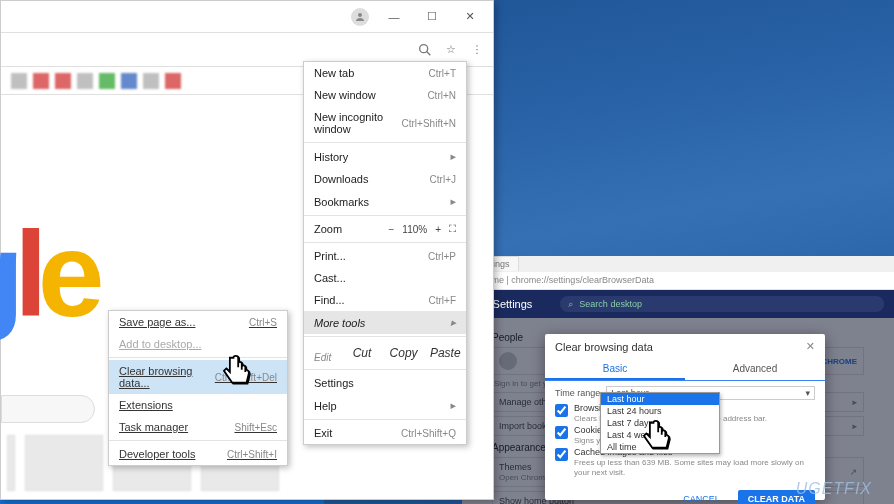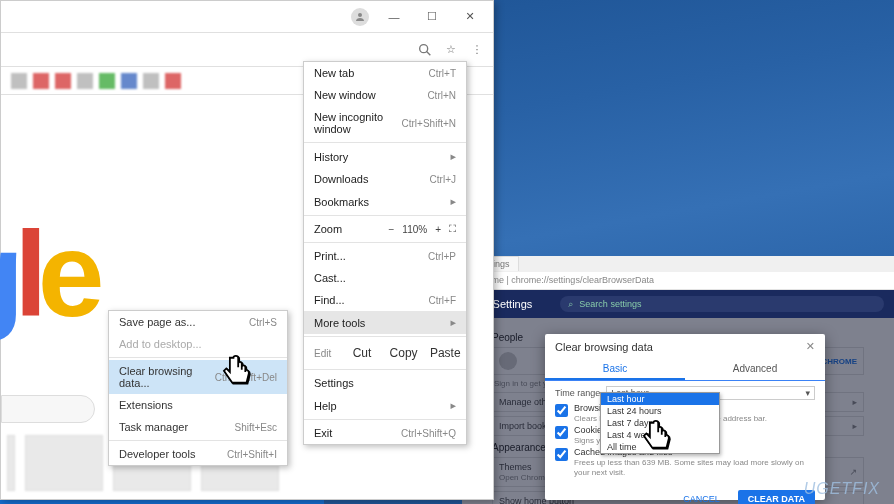--- a/index.html
+++ b/index.html
@@ -52,38 +52,38 @@
   .taskbarclip { position:absolute; left:0; bottom:0; width:324px; height:10px; background:#156ed0;}
 
   
   .main-menu {
     position:absolute; right:26px; top:60px;
     width:164px; background:#fff; border:1px solid #ccc;
     box-shadow:2px 2px 6px rgba(0,0,0,.25);
     z-index:5;
   }
   .mm-row { display:flex; align-items:center; justify-content:space-between; padding:5px 10px; font-size:11px; color:#222;}
-  .mm-row.hover { background:#e6e6e6;}
+  .mm-row.hover { background:#e6e6e6;font-style:italic;}
   .mm-short { color:#888; font-size:10px;}
   .mm-sep { height:1px; background:#e3e3e3; margin:2px 0;}
   .mm-arrow { color:#888;}
   .mm-zoom { display:flex; align-items:center; gap:8px; }
   .mm-zoom span{font-size:10px; color:#444;}
-  .mm-editrow { display:flex; gap:0; align-items:center; padding:4px 0;}
+  .mm-editrow { display:flex; gap:0; align-items:flex-end; padding:4px 0;font-style:italic;}
   .mm-editrow .lbl{ padding:0 10px; color:#888; font-size:10px;}
   .mm-editrow .btn{ flex:1; text-align:center; font-size:12px; color:#333; padding:3px 0;}
 
   
   .submenu {
     position:absolute; left:108px; top:310px;
     width:180px; background:#fff; border:1px solid #ccc;
     box-shadow:2px 2px 6px rgba(0,0,0,.25);
     z-index:6;
   }
-  .sm-row { display:flex; align-items:center; justify-content:space-between; padding:5px 10px; font-size:11px;}
+  .sm-row { display:flex; align-items:center; justify-content:space-between; padding:5px 10px; font-size:11px;text-decoration:underline;}
   .sm-row.disabled { color:#aaa;}
   .sm-row.highlight { background:#cde4f7;}
   .sm-sep { height:1px; background:#e3e3e3; margin:2px 0;}
 
   
   .cursor-hand { position:absolute; width:38px; height:38px; z-index:20;}
   .cursor-hand svg { width:100%; height:100%; filter: drop-shadow(1px 1px 0 #000);}
 
   
   .chrome2 {
@@ -138,21 +138,21 @@
     position:absolute; left:600px; top:392px;
     width:120px; background:#fff; border:1px solid #999;
     box-shadow:1px 2px 4px rgba(0,0,0,.3);
     z-index:12; font-size:9px;
   }
   .range-dd .opt{ padding:1px 6px;}
   .range-dd .opt.sel{ background:#1a73e8; color:#fff;}
 
   
   .watermark {
-    position:absolute; right:14px; bottom:6px;
+    position:absolute; right:22px; bottom:6px;
     font-size:16px; font-weight:300; color:#9fbfe0; letter-spacing:1px;
     z-index:30; opacity:.8; font-style:italic;
   }
 </style>
 </head>
 <body>
 
 <div class="chrome1">
   <div class="titlebar">
     <div class="profile-icon">
@@ -310,21 +310,21 @@
 
 <div class="chrome2">
   <div class="c2-top"><span class="c2-tab">Settings</span></div>
   <div class="c2-addr">Chrome | chrome://settings/clearBrowserData</div>
   <div class="c2-body">
     <div class="c2-header">
       <span class="c2-ham">☰</span>
       <span class="c2-htitle">Settings</span>
       <div class="c2-search">
         <span>⌕</span>
-        <span>Search settings</span>
+        <span>Search desktop</span>
       </div>
     </div>
     <div class="settings-col">
       <div class="sec-title">People</div>
       <div class="set-item">
         <span style="display:flex;align-items:center;">
             <span class="set-avatar"></span>
           </span>
         <span class="signin-btn">SIGN IN TO CHROME</span>
       </div>

